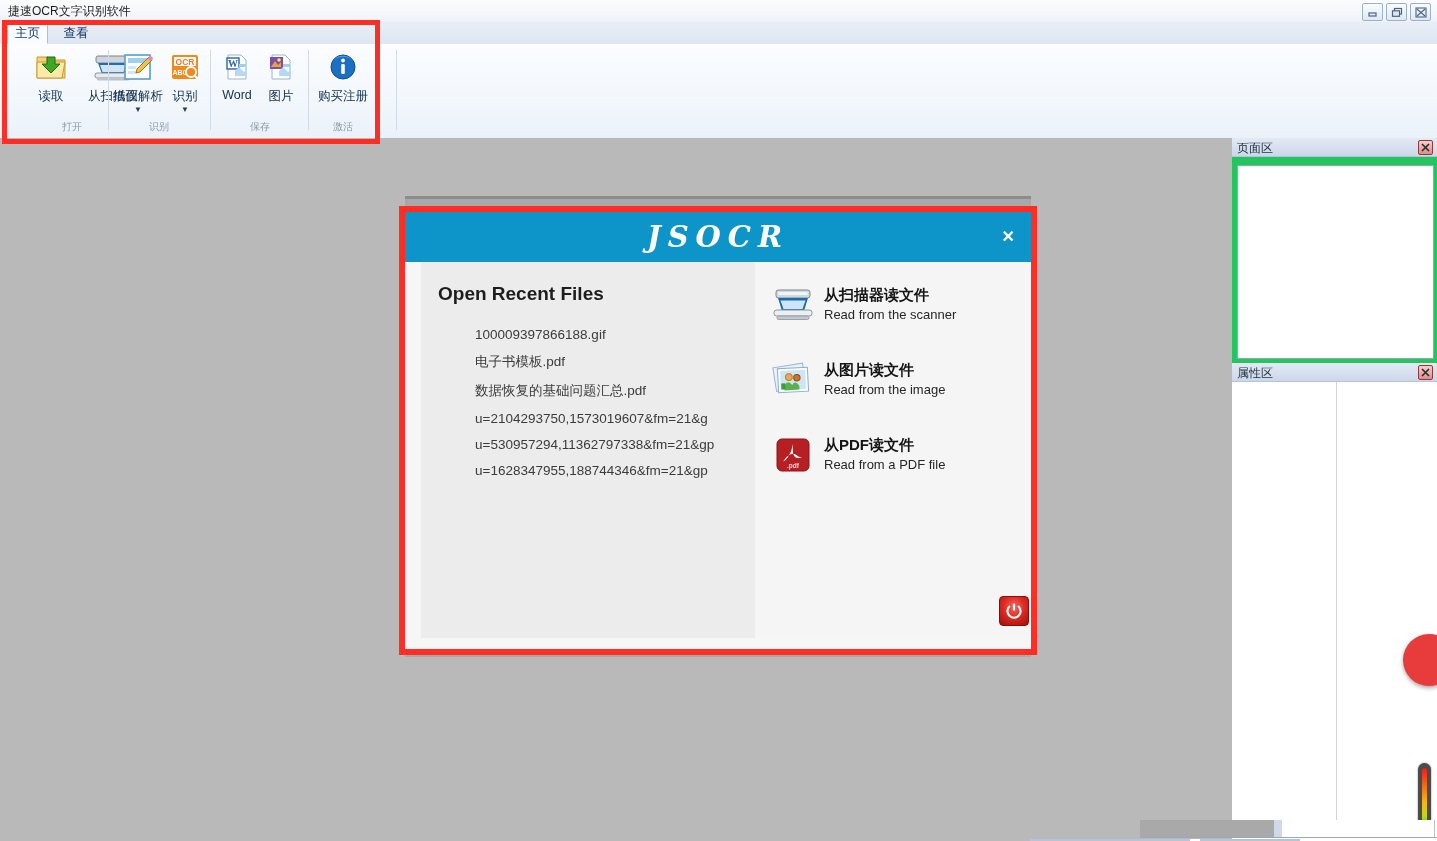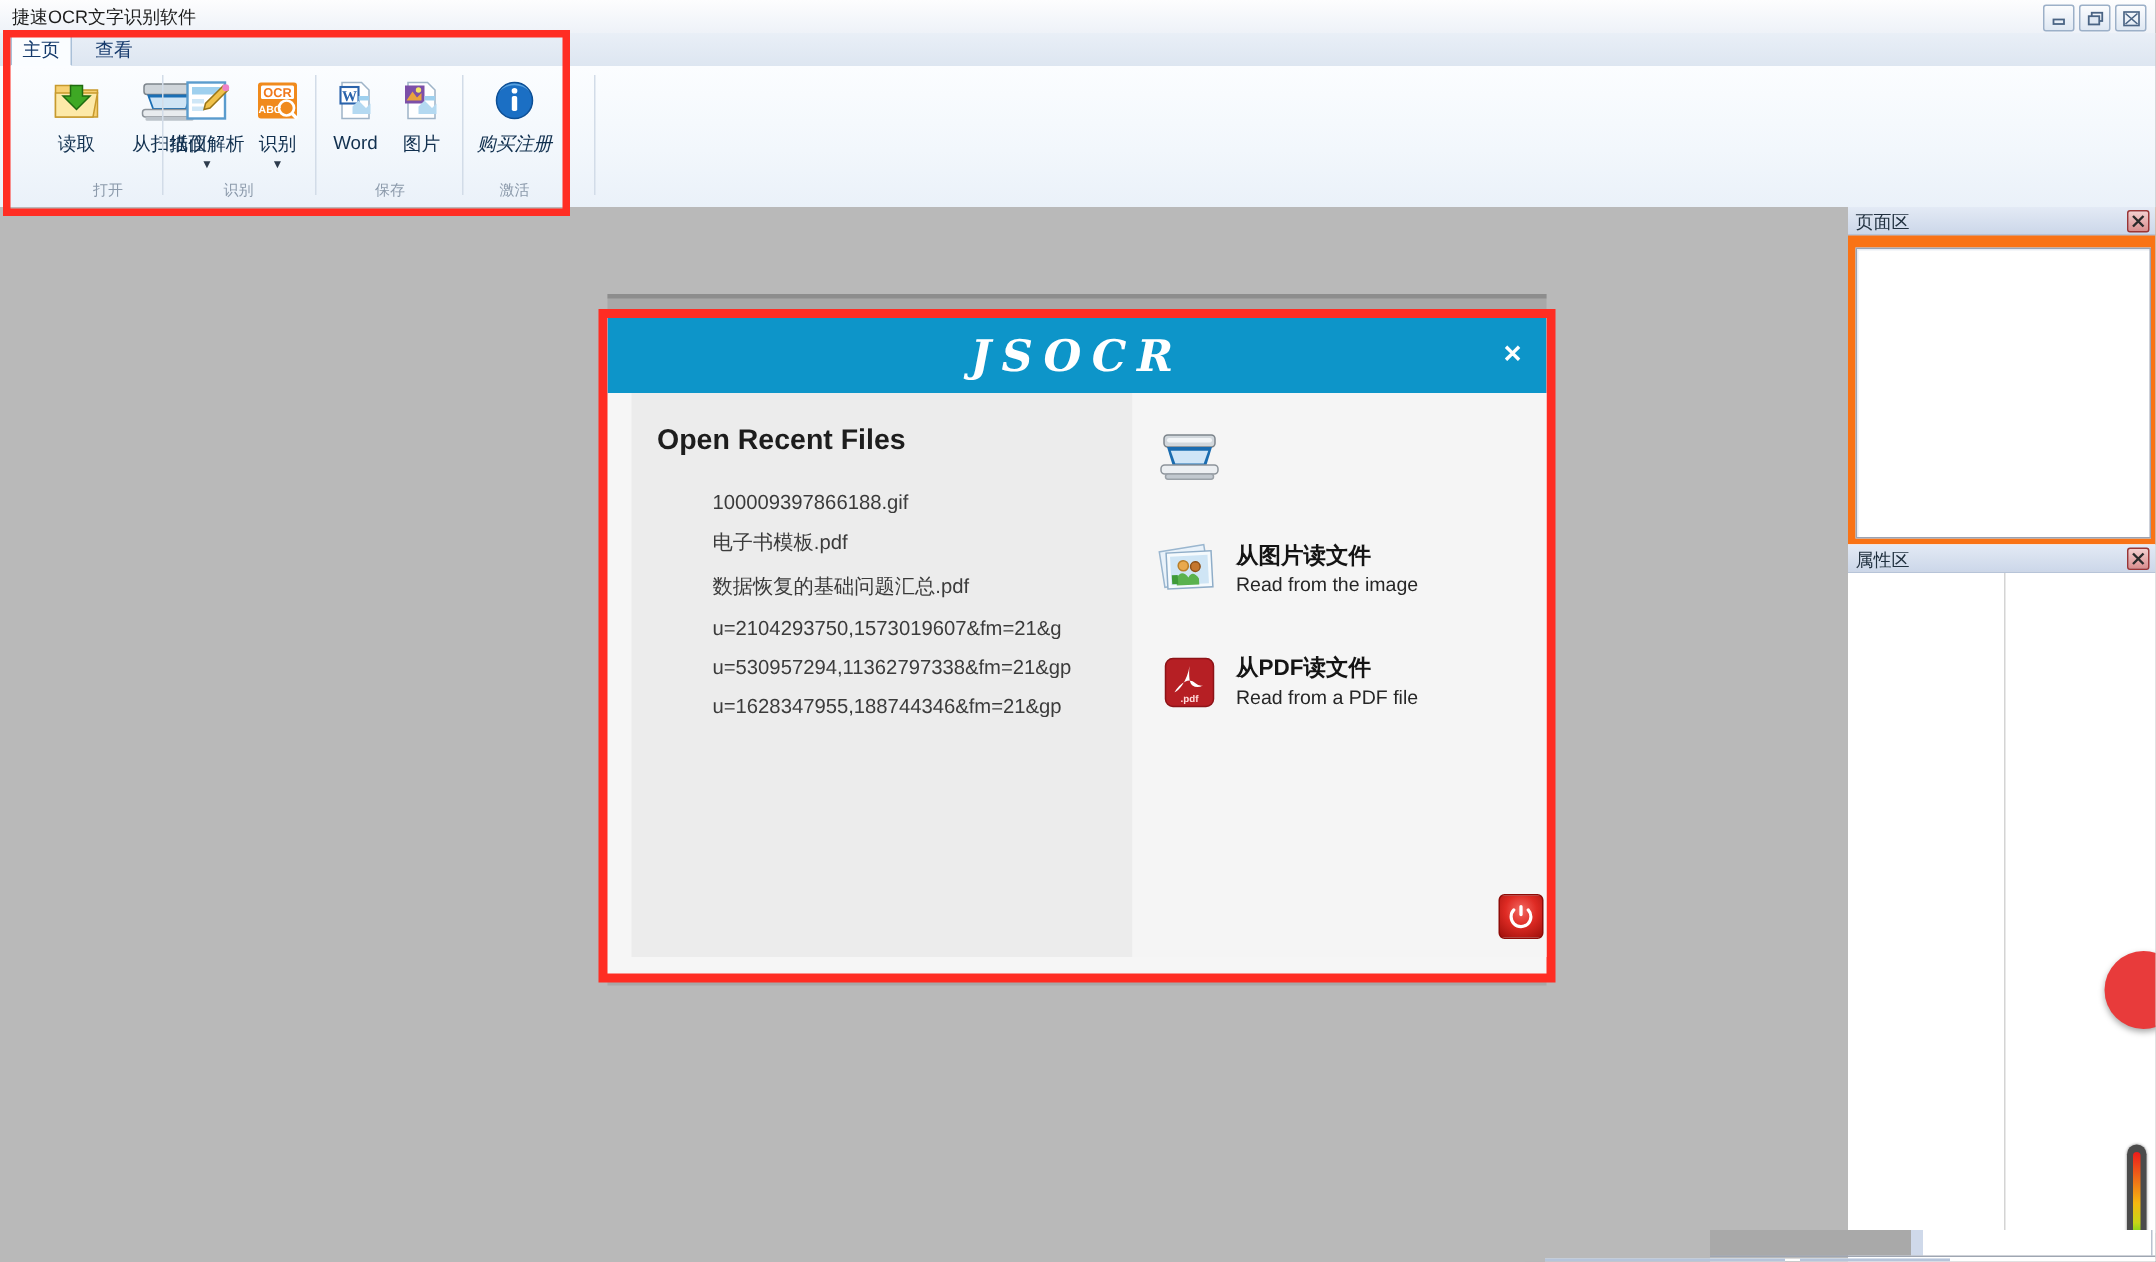--- a/index.html
+++ b/index.html
@@ -140,21 +140,21 @@
   .panel-close {
     position: absolute; right: 4px; top: 2px;
     width: 13px; height: 13px;
     border: 1px solid #9b3535;
     background: linear-gradient(#f3cfcf, #d98e8e);
     border-radius: 2px;
     display: flex; align-items: center; justify-content: center;
   }
   .panel-close svg { display:block; }
 
-  #page-panel { position:absolute; left:0; top:0; width:205px; height:225px; background:#f97316; }
+  #page-panel { position:absolute; left:0; top:0; width:205px; height:225px; background:#22c55e; }
   #page-panel .thumb-area {
     position: absolute; left: 5px; top: 27px;
     width: 195px; height: 192px;
     background: #ffffff;
     border: 1px solid #9aa3b4;
     box-shadow: inset 1px 1px 0 #e9edf4;
   }
   #prop-panel { position:absolute; left:0; top:225px; width:205px; height:478px; background:#ffffff; }
   #prop-panel .grid-area {
     position: absolute; left: 0; top: 19px;
@@ -440,21 +440,21 @@
             </div>
             <div class="lbl">图片</div>
           </div>
         </div>
         <div class="group-label">保存</div>
       </div>
       <div class="group-sep" style="left:308px;"></div>
 
       <div class="group" style="left:310px; width:66px;">
         <div class="group-items" style="left:2px;">
-          <div class="ribbon-btn" style="width:62px;font-style:italic;">
+          <div class="ribbon-btn" style="width:62px;">
             <div class="ic">
               <svg width="28" height="28" viewBox="0 0 28 28">
                 <circle cx="14" cy="14" r="12" fill="#1b6fc4"></circle>
                 <circle cx="14" cy="14" r="12" fill="none" stroke="#0d4f95" stroke-width="1"></circle>
                 <path d="M4 8 a12 12 0 0 1 20 0 a14 14 0 0 0 -20 0 Z" fill="#6fb3e8" opacity=".75"></path>
                 <circle cx="14" cy="7.5" r="1.9" fill="#ffffff"></circle>
                 <rect x="12.2" y="11" width="3.6" height="10" rx="1.2" fill="#ffffff"></rect>
               </svg>
             </div>
             <div class="lbl">购买注册</div>
@@ -548,20 +548,24 @@
             <div class="create-item">
               <div class="create-icon">
                 <svg width="42" height="34" viewBox="0 0 42 34">
                   <rect x="4" y="2" width="34" height="8" rx="2.5" fill="#d2d8dd" stroke="#7d858c"></rect>
                   <rect x="6" y="4" width="30" height="3" rx="1.5" fill="#f2f5f7"></rect>
                   <path d="M6 10 L36 10 L32 23 L10 23 Z" fill="#1a6cb0"></path>
                   <path d="M8.5 12.5 L33.5 12.5 L30.5 21 L11.5 21 Z" fill="#cfe5f7"></path>
                   <rect x="2" y="22" width="38" height="6" rx="2.5" fill="#eceff2" stroke="#8d949b"></rect>
                   <rect x="5" y="28" width="32" height="3.5" rx="1.6" fill="#c1c8cf" stroke="#9aa1a8"></rect>
                 </svg>
+              </div>
+              <div class="create-txt">
+                <div class="create-cn">从扫描器读文件</div>
+                <div class="create-en">Read from the scanner</div>
               </div>
             </div>
 
             <div class="create-item">
               <div class="create-icon">
                 <svg width="42" height="38" viewBox="0 0 42 38">
                   <g transform="rotate(-9 20 19)">
                     <rect x="3" y="4" width="30" height="24" fill="#e9f2fa" stroke="#9ab6cf"></rect>
                   </g>
                   <g transform="rotate(-3 20 19)">

